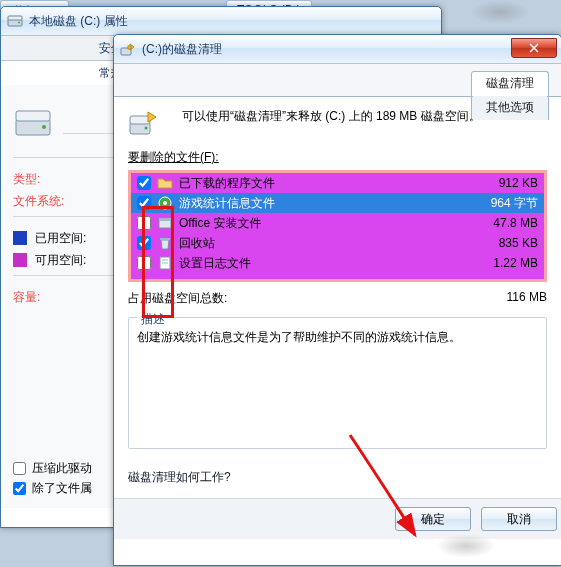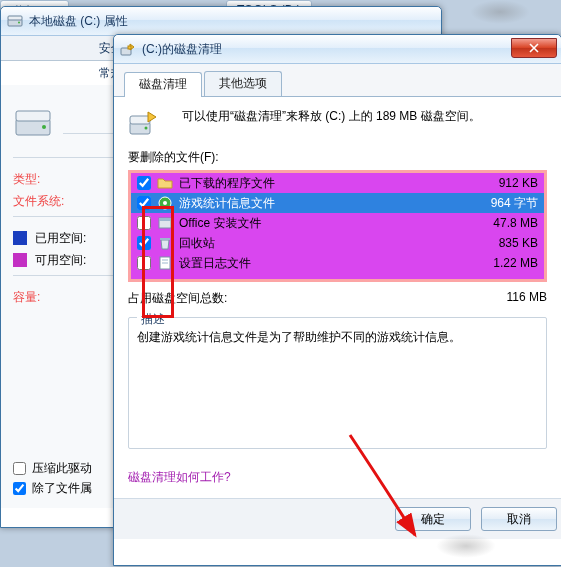--- a/index.html
+++ b/index.html
@@ -2,42 +2,42 @@
 <html><head>
 <meta charset="utf-8">
 <style>
   html,body{margin:0;padding:0;font-family:"Microsoft YaHei","SimSun",Tahoma,sans-serif;font-size:12px;background:#bfcfe0;color:#000;}
   #canvas{position:relative;width:561px;height:567px;overflow:hidden;background:#bfcfe0;}
   .win{position:absolute;border:1px solid #3d74a3;border-radius:5px 5px 0 0;background:#fff;box-shadow:0 0 6px rgba(0,0,0,.35);}
   .titlebar{height:28px;display:flex;align-items:center;background:linear-gradient(#fdfeff,#e3effb 45%,#cfe4f7 46%,#e9f3fc);border-bottom:1px solid #a9c7e4;padding:0 4px 0 6px;border-radius:5px 5px 0 0;justify-content:flex-end;}
   .titlebar .icon{width:16px;height:16px;margin-right:6px;flex:none;}
   .titlebar .ttl{flex:1;color:#17365d;font-size:12px;white-space:nowrap;overflow:hidden;}
   .close-btn{width:44px;height:18px;border:1px solid #8a2a2a;border-radius:0 0 3px 3px;margin-top:-2px;background:linear-gradient(#f39c8e,#d94628 48%,#c1351c 52%,#e6553a);color:#fff;display:flex;align-items:center;justify-content:center;font-weight:bold;cursor:pointer;}
-  .tabs{display:flex;align-items:flex-end;height:26px;padding:6px 10px 0 10px;background:#f4f6f9;border-bottom:1px solid #9db7cf;}
+  .tabs{display:flex;align-items:flex-end;height:26px;padding:6px 10px 0 10px;background:#f4f6f9;border-bottom:1px solid #9db7cf;flex-direction:column;}
   .tab{padding:3px 14px 4px;border:1px solid #9db7cf;border-bottom:none;margin-right:2px;background:#eef3f8;color:#1a1a1a;cursor:pointer;border-radius:3px 3px 0 0;font-size:12px;}
   .tab.active{background:#fff;position:relative;top:1px;}
   .body{padding:10px 14px 12px 14px;}
   .info-row{display:flex;align-items:flex-start;gap:22px;margin-bottom:10px;}
   .big-icon{width:32px;height:32px;flex:none;}
   .info-text{line-height:1.5;}
-  .label{margin:6px 0 4px 0;}
+  .label{margin:6px 0 4px 0;text-decoration:underline;}
   .file-list{border:3px solid #fca5a5;height:106px;overflow:hidden;background:#d946ef;}
   .file-row{display:flex;align-items:center;height:20px;padding:0 6px;}
   .file-row.sel{background:#2e82e0;color:#fff;}
   .file-row .cb{width:14px;height:14px;margin-right:6px;flex:none;}
   .file-row .ic{width:16px;height:16px;margin-right:6px;flex:none;}
   .file-row .nm{flex:1;white-space:nowrap;overflow:hidden;}
   .file-row .sz{width:84px;text-align:right;}
   .redbox{position:absolute;border:3px solid #e31111;pointer-events:none;}
   .total-row{display:flex;margin-top:8px;}
   .total-row .l{flex:1;}
   .total-row .r{width:90px;text-align:right;}
   .group{border:1px solid #c8d3de;border-radius:2px;margin-top:10px;padding:10px 8px 12px 8px;position:relative;line-height:1.5;}
   .group .legend{position:absolute;top:-8px;left:8px;background:#fff;padding:0 4px;color:#17365d;}
-  .link{color:#a21caf;cursor:pointer;display:inline-block;margin-top:20px;}
+  .link{color:#0f172a;cursor:pointer;display:inline-block;margin-top:20px;}
   .dlg-buttons{display:flex;justify-content:flex-end;gap:10px;padding:8px 4px;background:#f0f3f7;border-top:1px solid #d0dbe6;}
   .btn{min-width:76px;height:24px;border:1px solid #8aa6c1;border-radius:3px;background:linear-gradient(#fdfeff,#e6eff8 48%,#d6e6f5 52%,#ecf4fb);cursor:pointer;font-size:12px;}
   
   #winBack{left:0;top:6px;width:440px;height:520px;}
   #winBack .body{background:#f7f9fb;}
   .back-tabs{display:flex;height:24px;border-bottom:1px solid #b7c7d6;background:#eef2f7;}
   .back-tab{flex:1;text-align:center;padding-top:4px;border-right:1px solid #d0dbe6;color:#17365d;}
   .back-tab.active{background:#fff;}
   .drive-row{display:flex;align-items:center;gap:10px;margin:8px 0 14px 0;}
   .drive-icon{width:40px;height:40px;}

